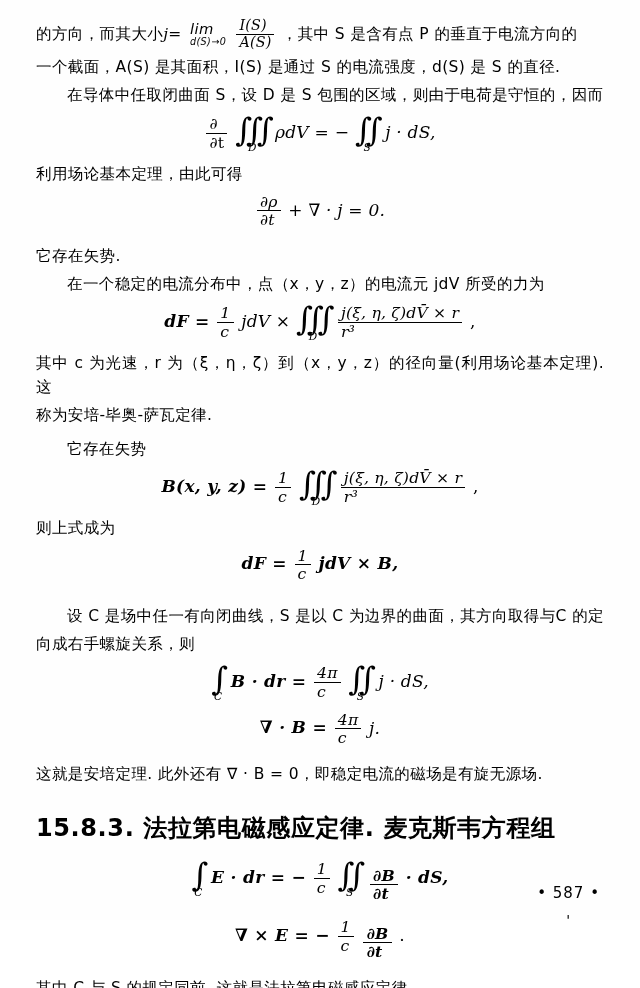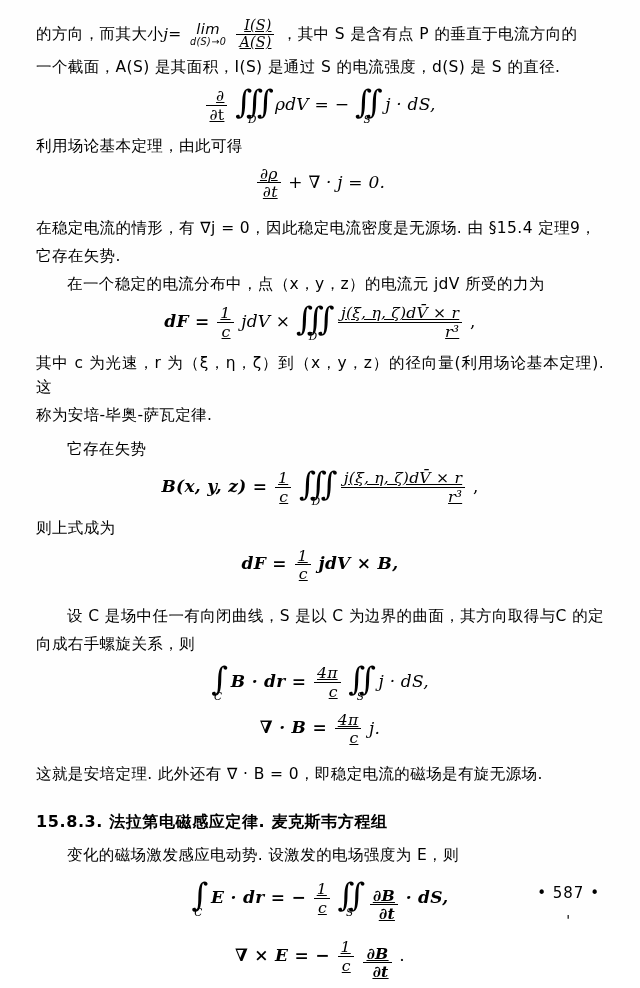--- a/index.html
+++ b/index.html
@@ -49,92 +49,90 @@
     font-style: italic;
     letter-spacing: 0.2px;
   }
   .mr {
     font-family: "DejaVu Serif", serif;
     font-style: normal;
   }
   .frac {
     display: inline-block;
     vertical-align: middle;
-    text-align: right;
+    text-align: left;
     line-height: 1.12;
     font-size: 0.92em;
     margin: 0 2px;
-    text-decoration: underline;
   }
   .frac .num {
     display: block;
     padding: 0 3px;
     border-bottom: 1.3px solid #000;
   }
   .frac .den {
     display: block;
     padding: 0 3px;
   }
   .lim {
+    display: inline-block;
+    vertical-align: middle;
+    line-height: 1.0;
+    margin: 0 3px;
+  }
+  .lim .lab {
+    display: block;
+    font-style: italic;
+    font-size: 0.95em;
+  }
+  .lim .sub {
+    display: block;
+    font-size: 0.62em;
+    font-style: italic;
+  }
+  .bigop {
+    font-size: 1.9em;
+    font-family: "DejaVu Serif", serif;
+    font-style: normal;
+    vertical-align: -0.34em;
+    letter-spacing: -3px;
+    display: inline-block;
+  }
+  .bigop2 {
+    font-size: 1.9em;
+    font-family: "DejaVu Serif", serif;
+    font-style: normal;
+    vertical-align: -0.34em;
+    letter-spacing: -4px;
+    display: inline-block;
+  }
+  .intsub {
     display: inline-block;
     vertical-align: middle;
     text-align: center;
     line-height: 1.0;
-    margin: 0 3px;
-  }
-  .lim .lab {
-    display: block;
-    font-style: italic;
-    font-size: 0.95em;
-  }
-  .lim .sub {
-    display: block;
-    font-size: 0.62em;
-    font-style: italic;
-  }
-  .bigop {
-    font-size: 1.9em;
-    font-family: "DejaVu Serif", serif;
-    font-style: normal;
-    vertical-align: -0.34em;
-    letter-spacing: -3px;
-    display: inline-block;
-  }
-  .bigop2 {
-    font-size: 1.9em;
-    font-family: "DejaVu Serif", serif;
-    font-style: normal;
-    vertical-align: -0.34em;
-    letter-spacing: -4px;
-    display: inline-block;
-  }
-  .intsub {
-    display: inline-block;
-    vertical-align: middle;
-    text-align: center;
-    line-height: 1.0;
   }
   .intsub .sub {
     display: block;
     font-size: 0.62em;
     font-style: italic;
     margin-top: -4px;
   }
   .bi {
     font-family: "DejaVu Serif", serif;
     font-weight: bold;
     font-style: italic;
     margin-top: 13px;
   }
   .sub {
     font-size: 0.6em;
     vertical-align: sub;
   }
   h2.section {
-    font-size: 16px;
+    font-size: 24px;
     font-weight: bold;
     letter-spacing: 0.6px;
     margin: 26px 0 10px 0;
   }
   .spacer-sm { height: 6px; }
   .spacer-md { height: 12px; }
   .pagenum {
     position: absolute;
     right: 40px;
     bottom: 18px;
@@ -161,20 +159,21 @@
     </span>
     <span class="frac m">
       <span class="num">I(S)</span>
       <span class="den">A(S)</span>
     </span>
     <span>，其中 S 是含有点 P 的垂直于电流方向的</span>
   </p>
 
   <p class="para">一个截面，A(S) 是其面积，I(S) 是通过 S 的电流强度，d(S) 是 S 的直径.</p>
 
+  <p class="para indent">在导体中任取闭曲面 S，设 D 是 S 包围的区域，则由于电荷是守恒的，因而</p>
 
   <div class="mathline big">
     <span class="frac mr">
       <span class="num">∂</span>
       <span class="den">∂t</span>
     </span>
     <span class="intsub">
       <span class="bigop2">∭</span>
       <span class="sub">D</span>
     </span>
@@ -192,21 +191,20 @@
   <div class="mathline big">
     <span class="frac m">
       <span class="num">∂ρ</span>
       <span class="den">∂t</span>
     </span>
     <span class="m">+ ∇ · j = 0.</span>
   </div>
 
   <div class="spacer-sm"></div>
 
-  <p class="para">在稳定电流的情形，有 ∇j = 0，因此稳定电流密度是无源场. 由 §15.4 定理9，</p>
   <p class="para">它存在矢势.</p>
 
   <p class="para indent">在一个稳定的电流分布中，点（x，y，z）的电流元 jdV 所受的力为</p>
 
   <div class="mathline big">
     <span class="bi">dF =</span>
     <span class="frac m">
       <span class="num">1</span>
       <span class="den">c</span>
     </span>
@@ -287,21 +285,20 @@
     </span>
     <span class="m">j.</span>
   </div>
 
   <div class="spacer-sm"></div>
 
   <p class="para">这就是安培定理. 此外还有 ∇ · B = 0，即稳定电流的磁场是有旋无源场.</p>
 
   <h2 class="section">15.8.3. 法拉第电磁感应定律. 麦克斯韦方程组</h2>
 
-  <p class="para indent">变化的磁场激发感应电动势. 设激发的电场强度为 E，则</p>
 
   <div class="mathline big">
     <span class="intsub">
       <span class="bigop">∫</span>
       <span class="sub">C</span>
     </span>
     <span class="bi">E · dr = −</span>
     <span class="frac m">
       <span class="num">1</span>
       <span class="den">c</span>

